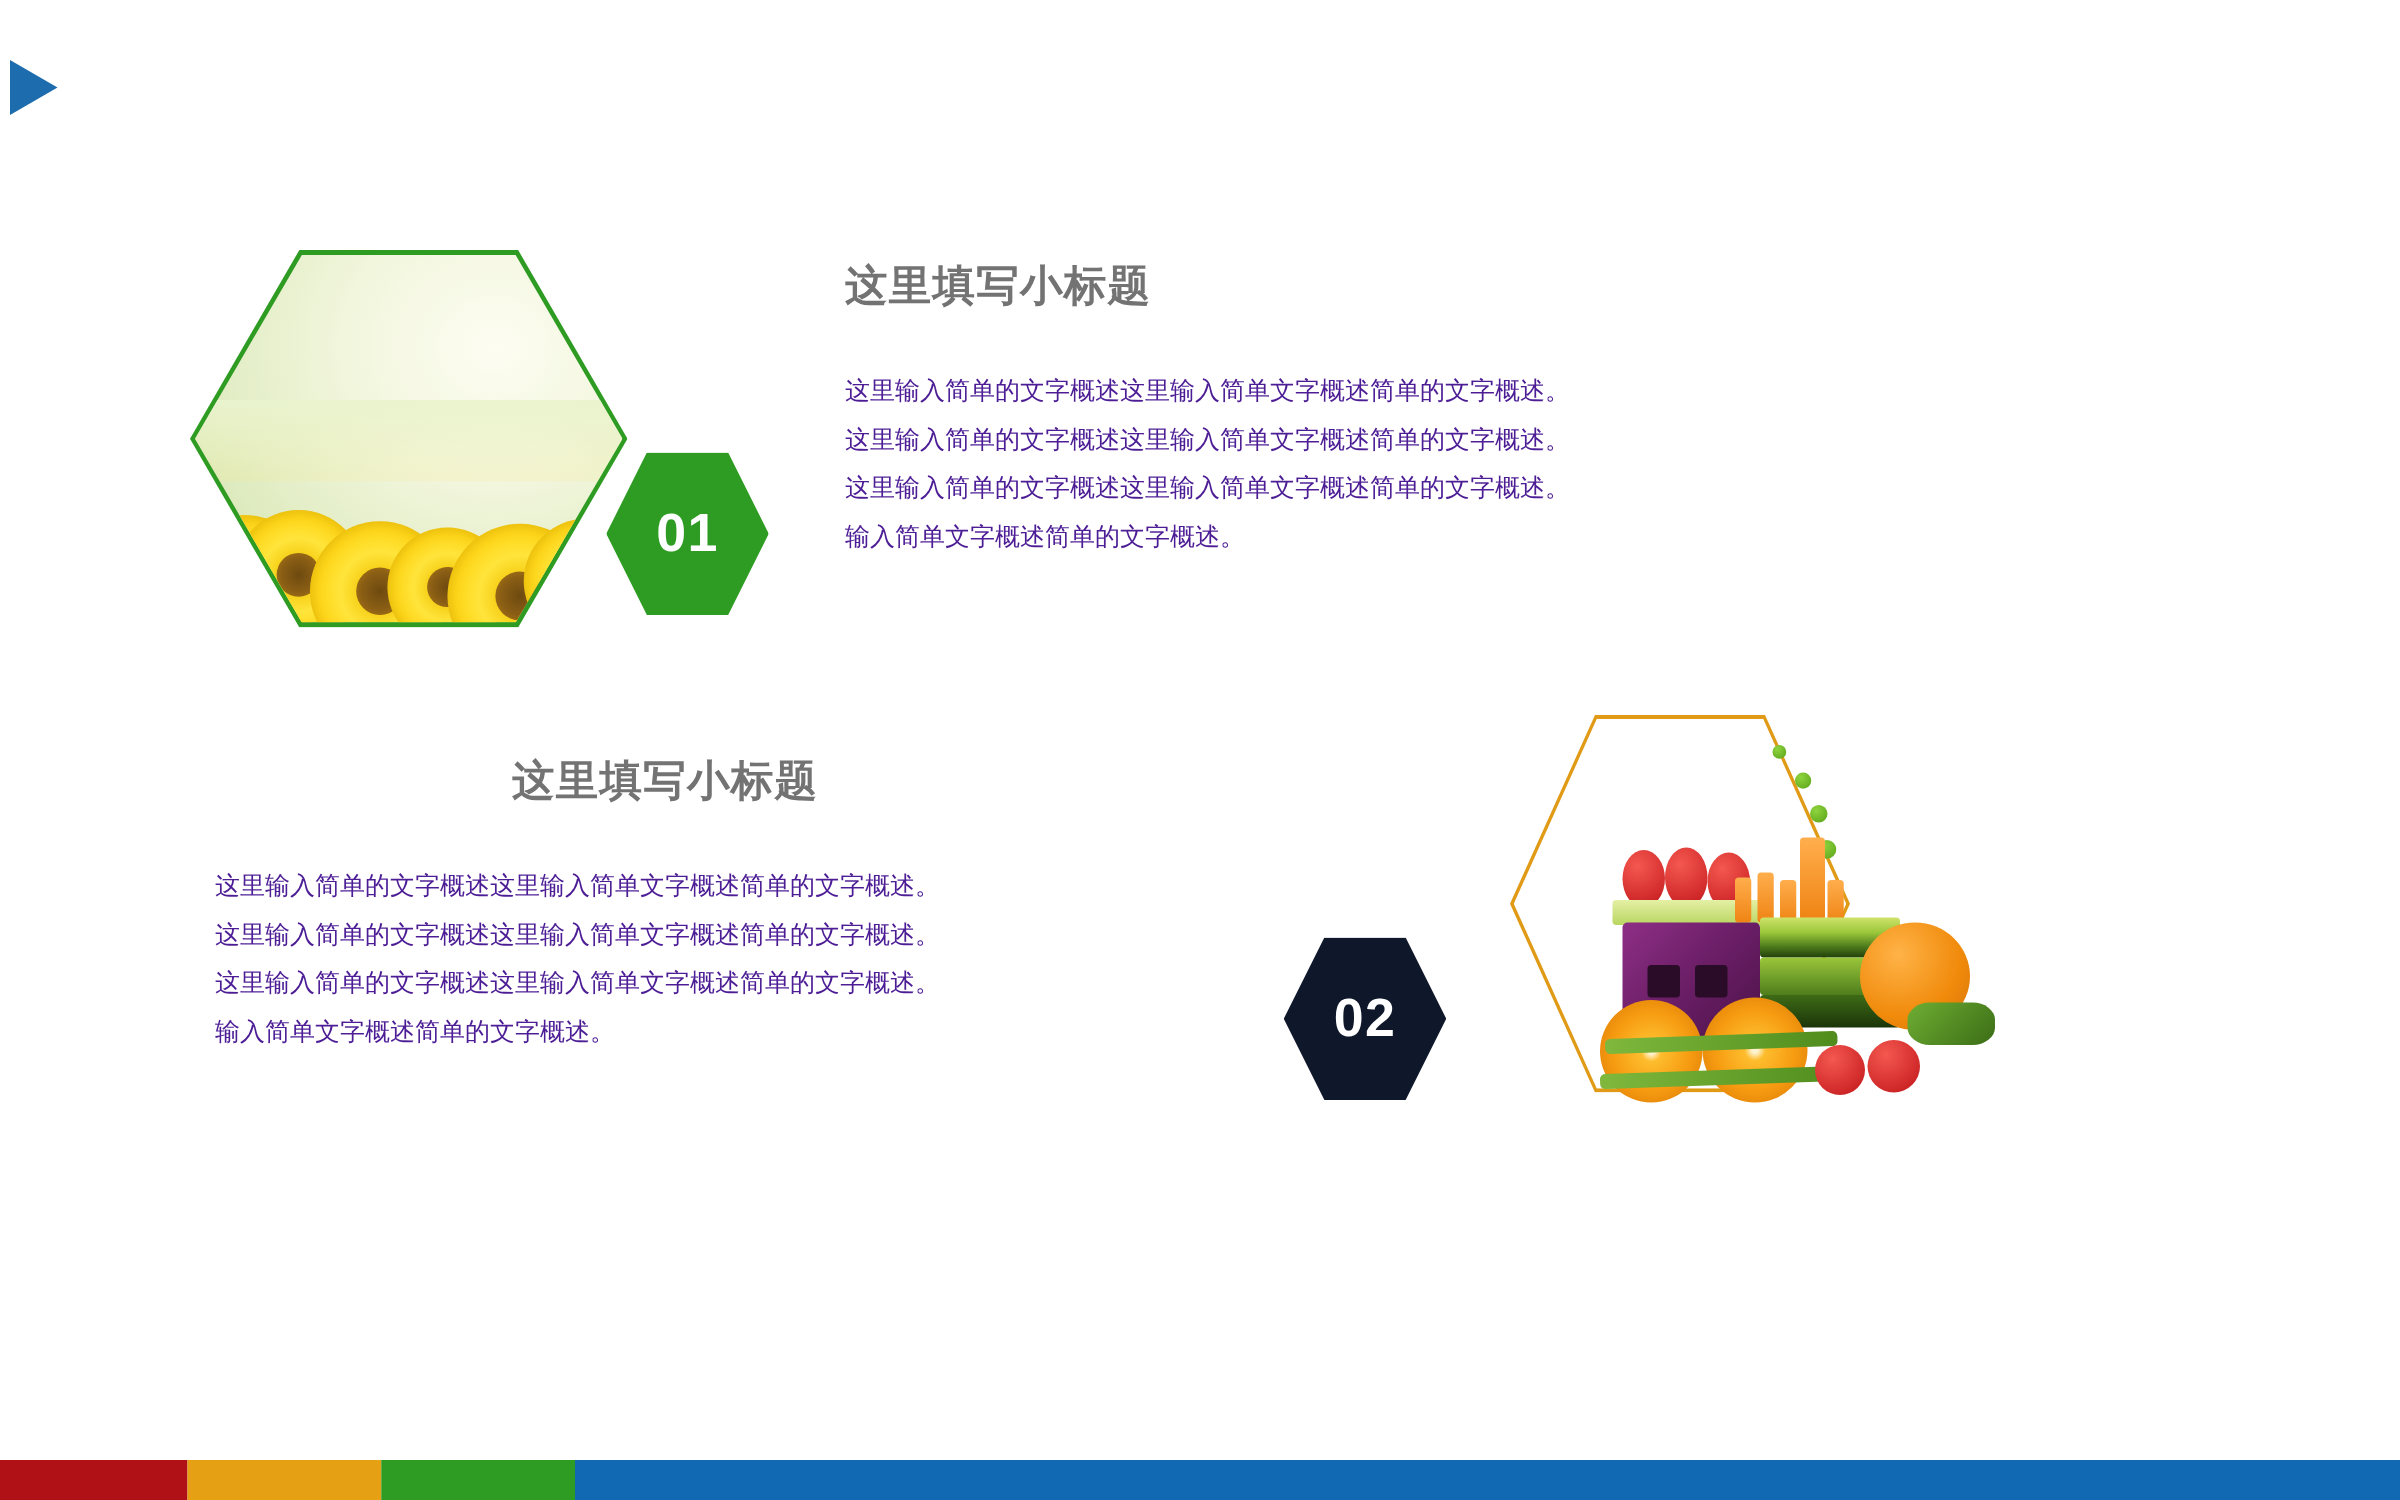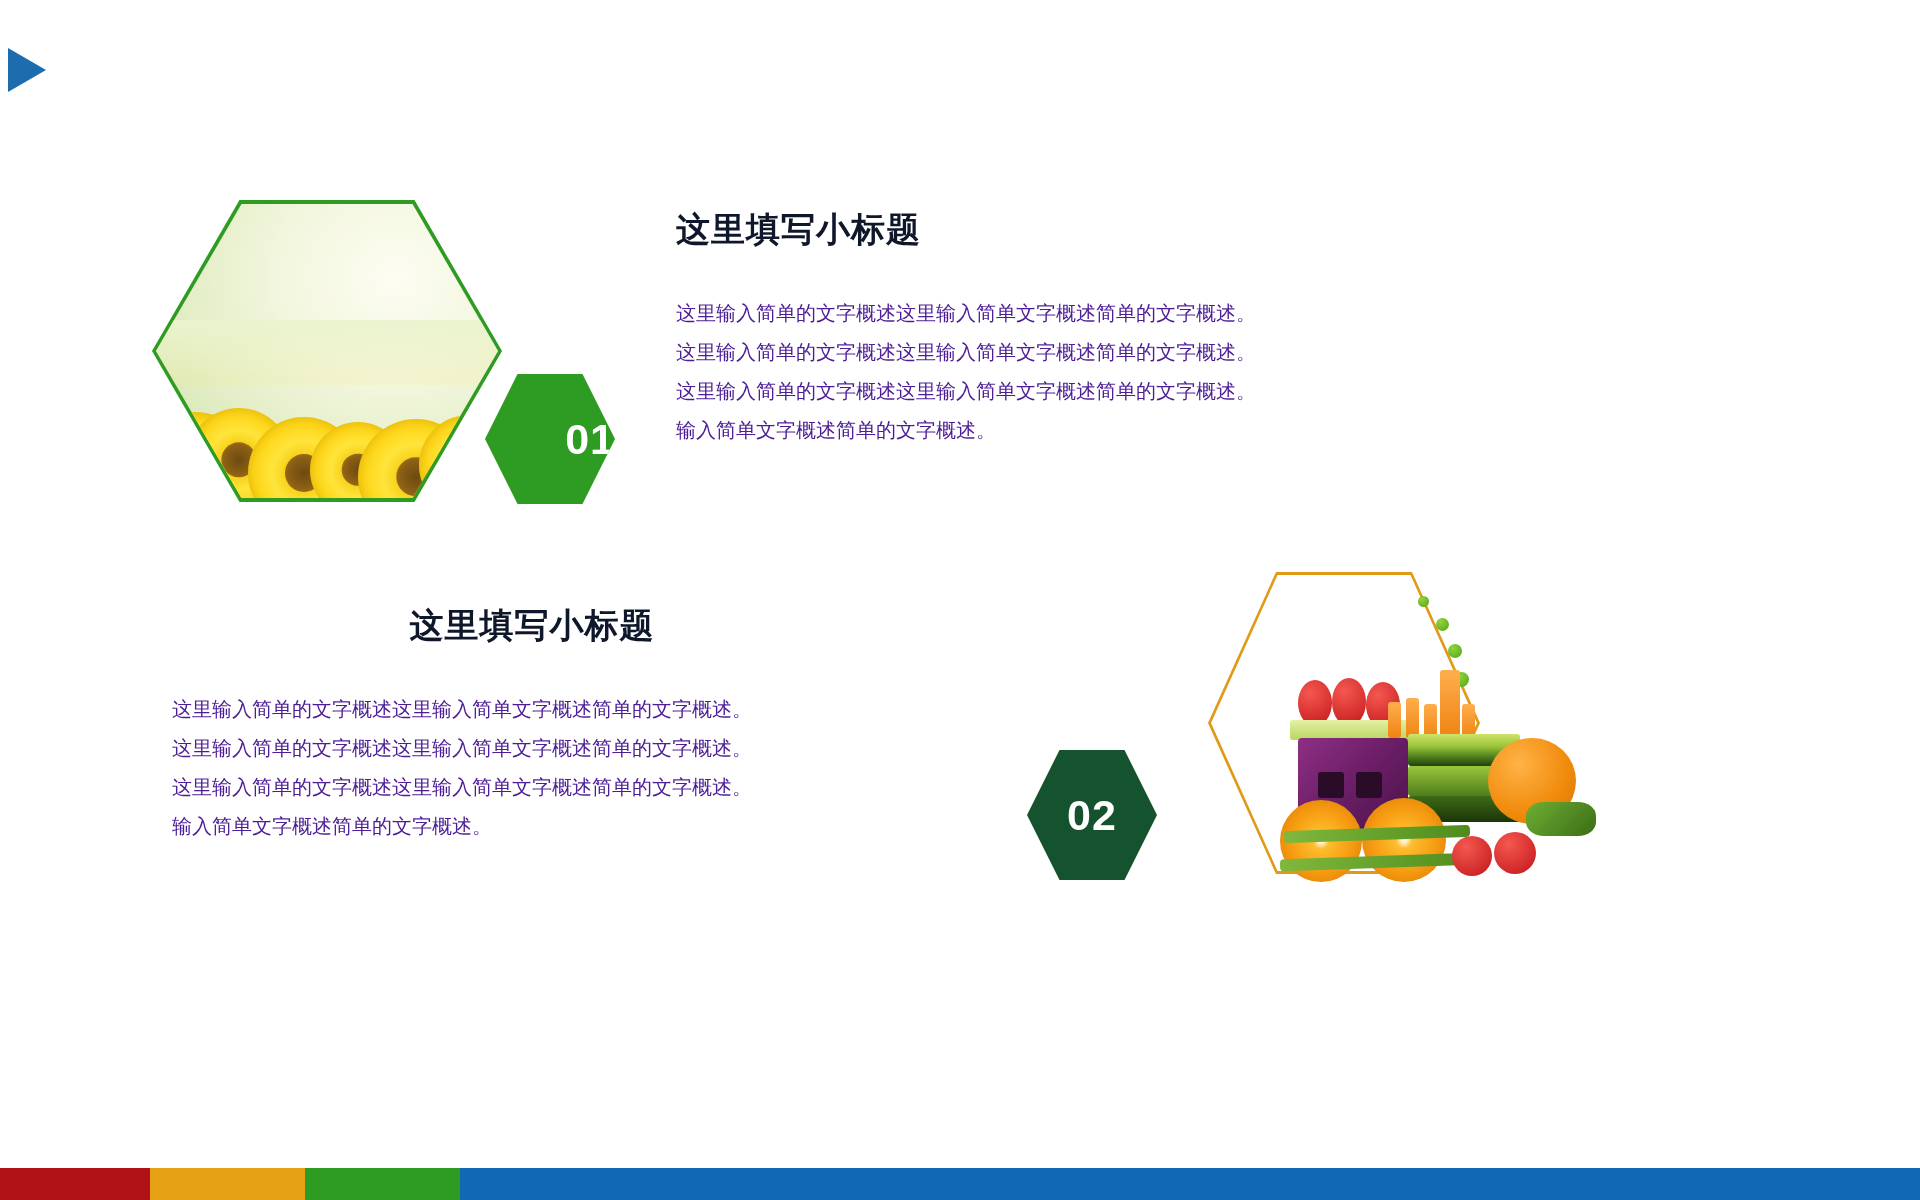--- a/index.html
+++ b/index.html
@@ -84,28 +84,28 @@
   .badge {
     position:absolute;
     width:130px; height:130px;
     display:flex; align-items:center; justify-content:center;
     clip-path: polygon(25% 0%, 75% 0%, 100% 50%, 75% 100%, 25% 100%, 0% 50%);
     color:#ffffff;
     font-size:43px;
     font-weight:bold;
     letter-spacing:1px;
   }
-  .badge-01 { left:485px; top:374px; background:#2e9b22;justify-content:flex-end; }
+  .badge-01 { left:485px; top:362px; background:#2e9b22; }
   .badge-02 { left:1027px; top:750px; background:#e09a16; }
 
   
   .blk-title {
     font-size:34px;
     font-weight:bold;
-    color:#0f172a;
+    color:#737373;
     line-height:1;
     letter-spacing:1px;
   }
   .blk-body {
     font-family:"Liberation Serif", serif;
     font-size:20px;
     color:#4c1d95;
     line-height:1.95;
   }
   .text1 { position:absolute; left:676px; top:212px; width:770px; }
@@ -198,21 +198,21 @@
 <div class="text2">
   <div class="blk-title">这里填写小标题</div>
   <div class="blk-body">
     <div>这里输入简单的文字概述这里输入简单文字概述简单的文字概述。</div>
     <div>这里输入简单的文字概述这里输入简单文字概述简单的文字概述。</div>
     <div>这里输入简单的文字概述这里输入简单文字概述简单的文字概述。</div>
     <div>输入简单文字概述简单的文字概述。</div>
   </div>
 </div>
 
-<div class="badge badge-02" style="background: #14532d;">
+<div class="badge badge-02" style="background: #0f172a;">
   <span>02</span>
 </div>
 
 <div class="hex2-wrap">
   <div class="hex2-border" style="background: rgb(224, 154, 22);"></div>
   <div class="hex2-inner"></div>
 </div>
 
 <div class="train">
 

